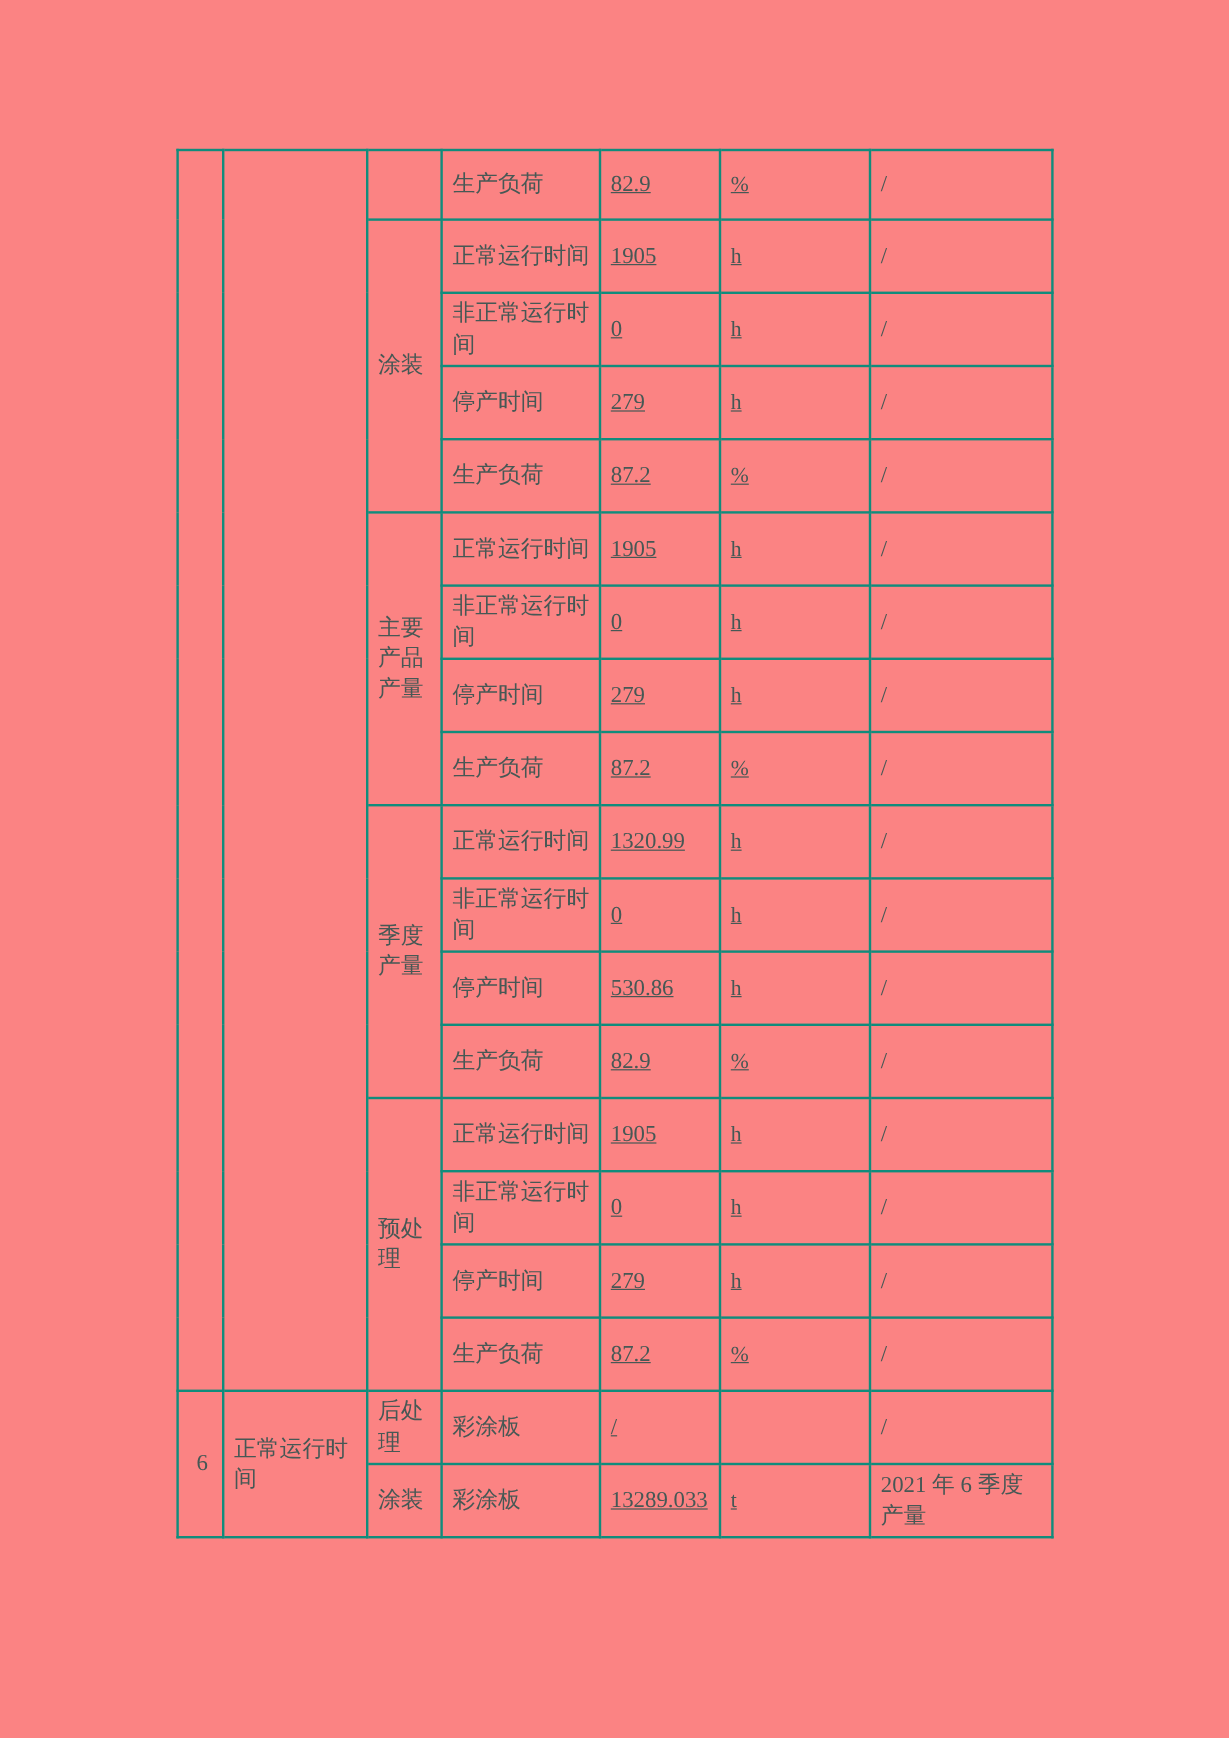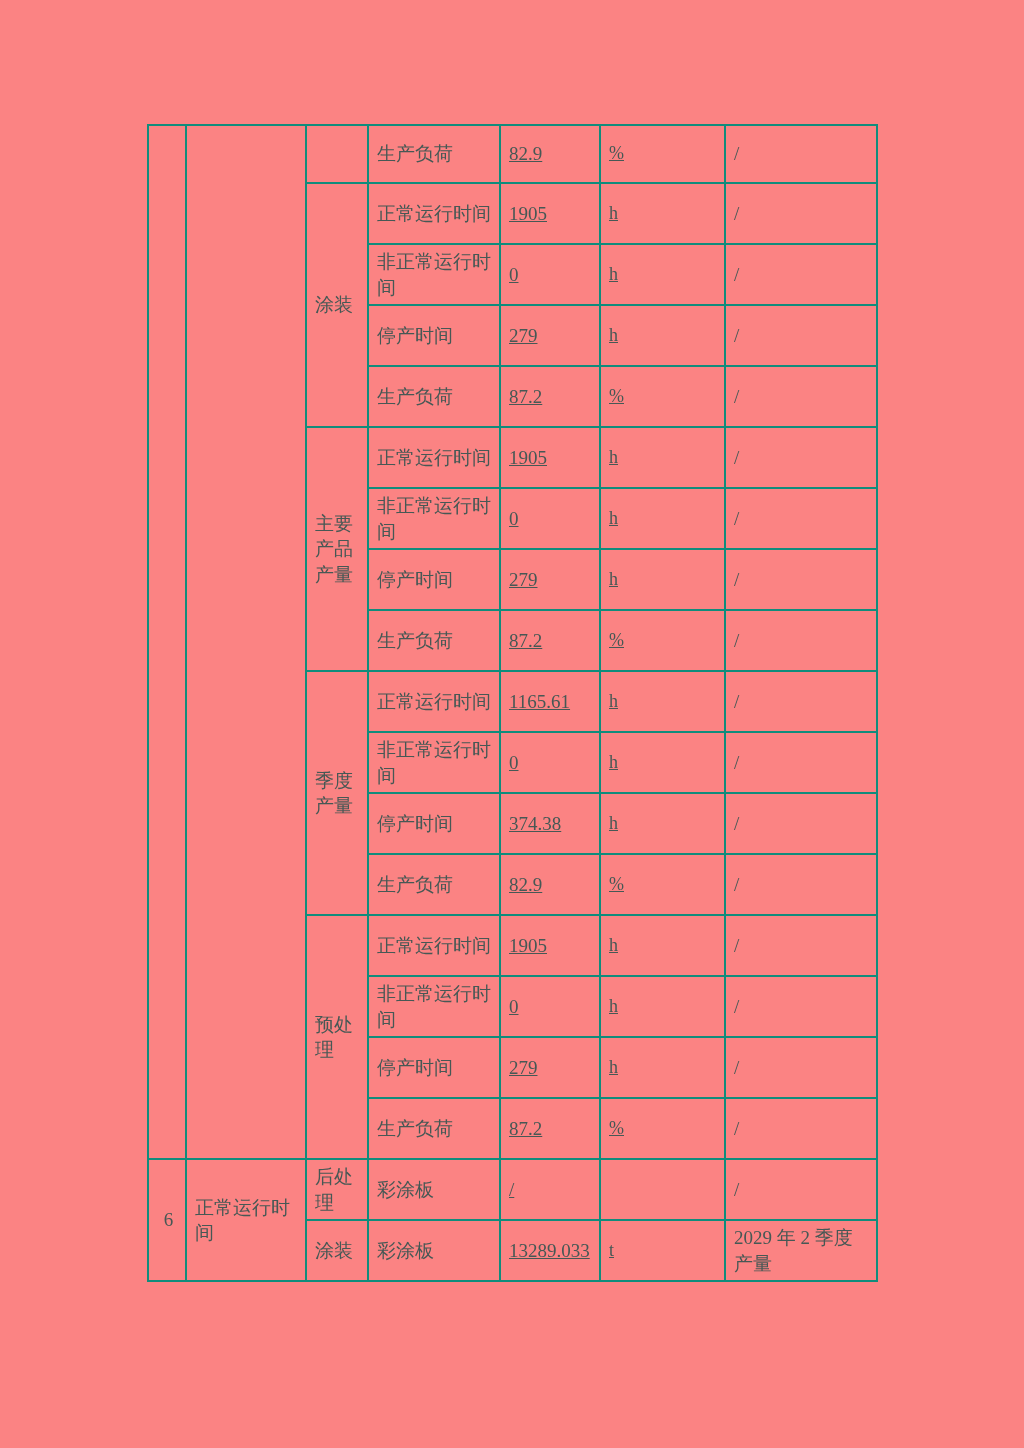--- a/index.html
+++ b/index.html
@@ -117,33 +117,33 @@
     <tr class="r">
       <td class="c-metric">生产负荷</td>
       <td class="c-value">87.2</td>
       <td class="c-unit">%</td>
       <td class="c-remark">/</td>
     </tr>
 
     <tr class="r">
       <td class="c-line" rowspan="4">季度产量</td>
       <td class="c-metric">正常运行时间</td>
-      <td class="c-value">1165.61</td>
+      <td class="c-value">1320.99</td>
       <td class="c-unit">h</td>
       <td class="c-remark">/</td>
     </tr>
     <tr class="r">
       <td class="c-metric">非正常运行时间</td>
       <td class="c-value">0</td>
       <td class="c-unit">h</td>
       <td class="c-remark">/</td>
     </tr>
     <tr class="r">
       <td class="c-metric">停产时间</td>
-      <td class="c-value">374.38</td>
+      <td class="c-value">530.86</td>
       <td class="c-unit">h</td>
       <td class="c-remark">/</td>
     </tr>
     <tr class="r">
       <td class="c-metric">生产负荷</td>
       <td class="c-value">82.9</td>
       <td class="c-unit">%</td>
       <td class="c-remark">/</td>
     </tr>
 
@@ -180,17 +180,17 @@
       <td class="c-metric">彩涂板</td>
       <td class="c-value">/</td>
       <td class="c-unit"></td>
       <td class="c-remark">/</td>
     </tr>
     <tr class="r">
       <td class="c-line">涂装</td>
       <td class="c-metric">彩涂板</td>
       <td class="c-value">13289.033</td>
       <td class="c-unit">t</td>
-      <td class="c-remark">2029 年 2 季度产量</td>
+      <td class="c-remark">2021 年 6 季度产量</td>
     </tr>
   </tbody>
     </table>
 </div>
 
 </body></html>

